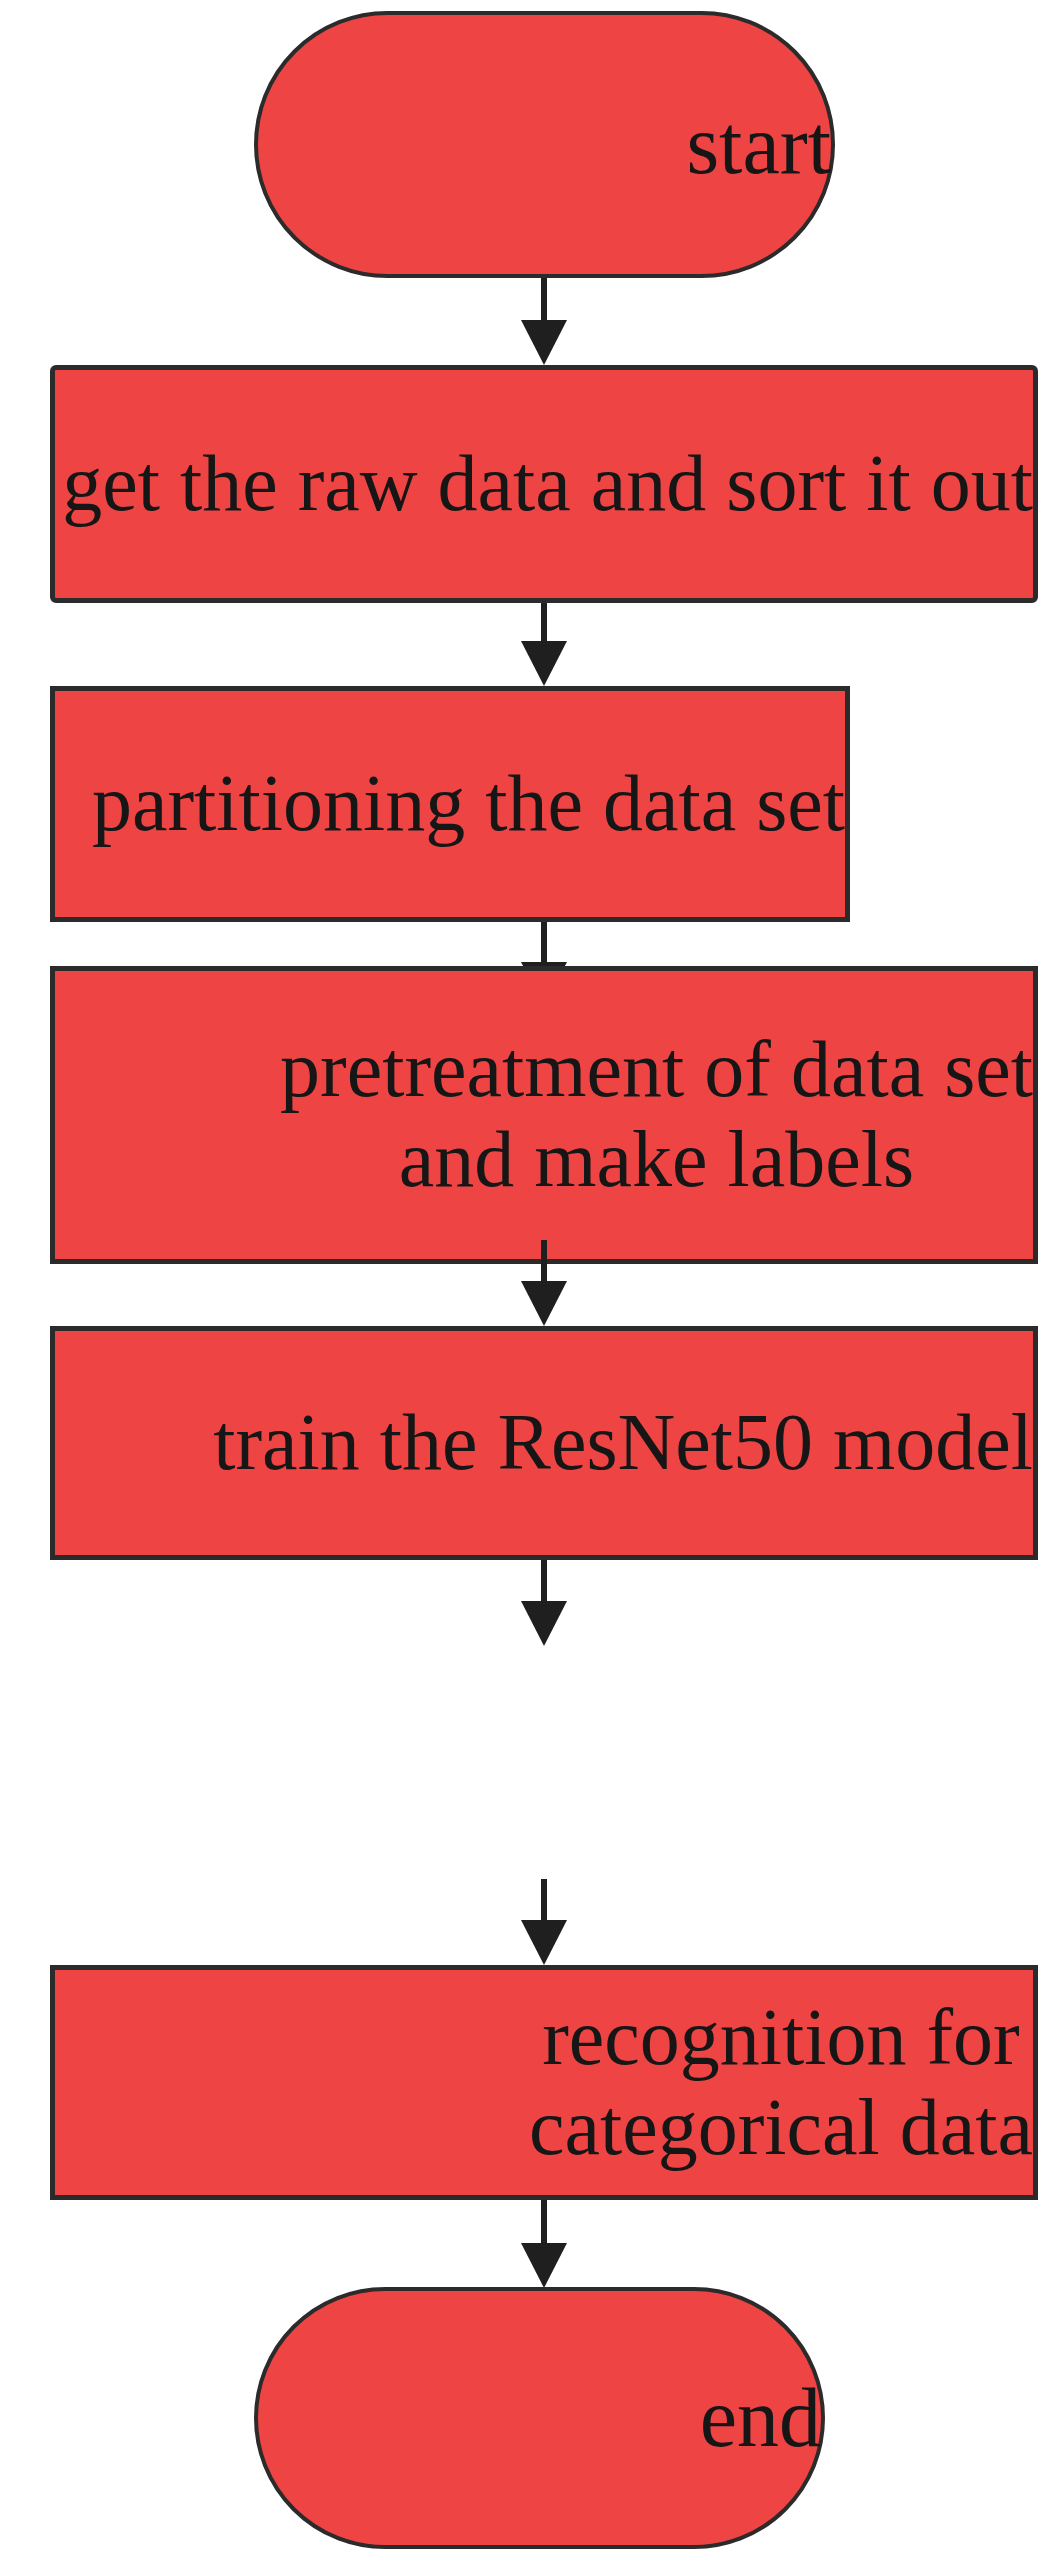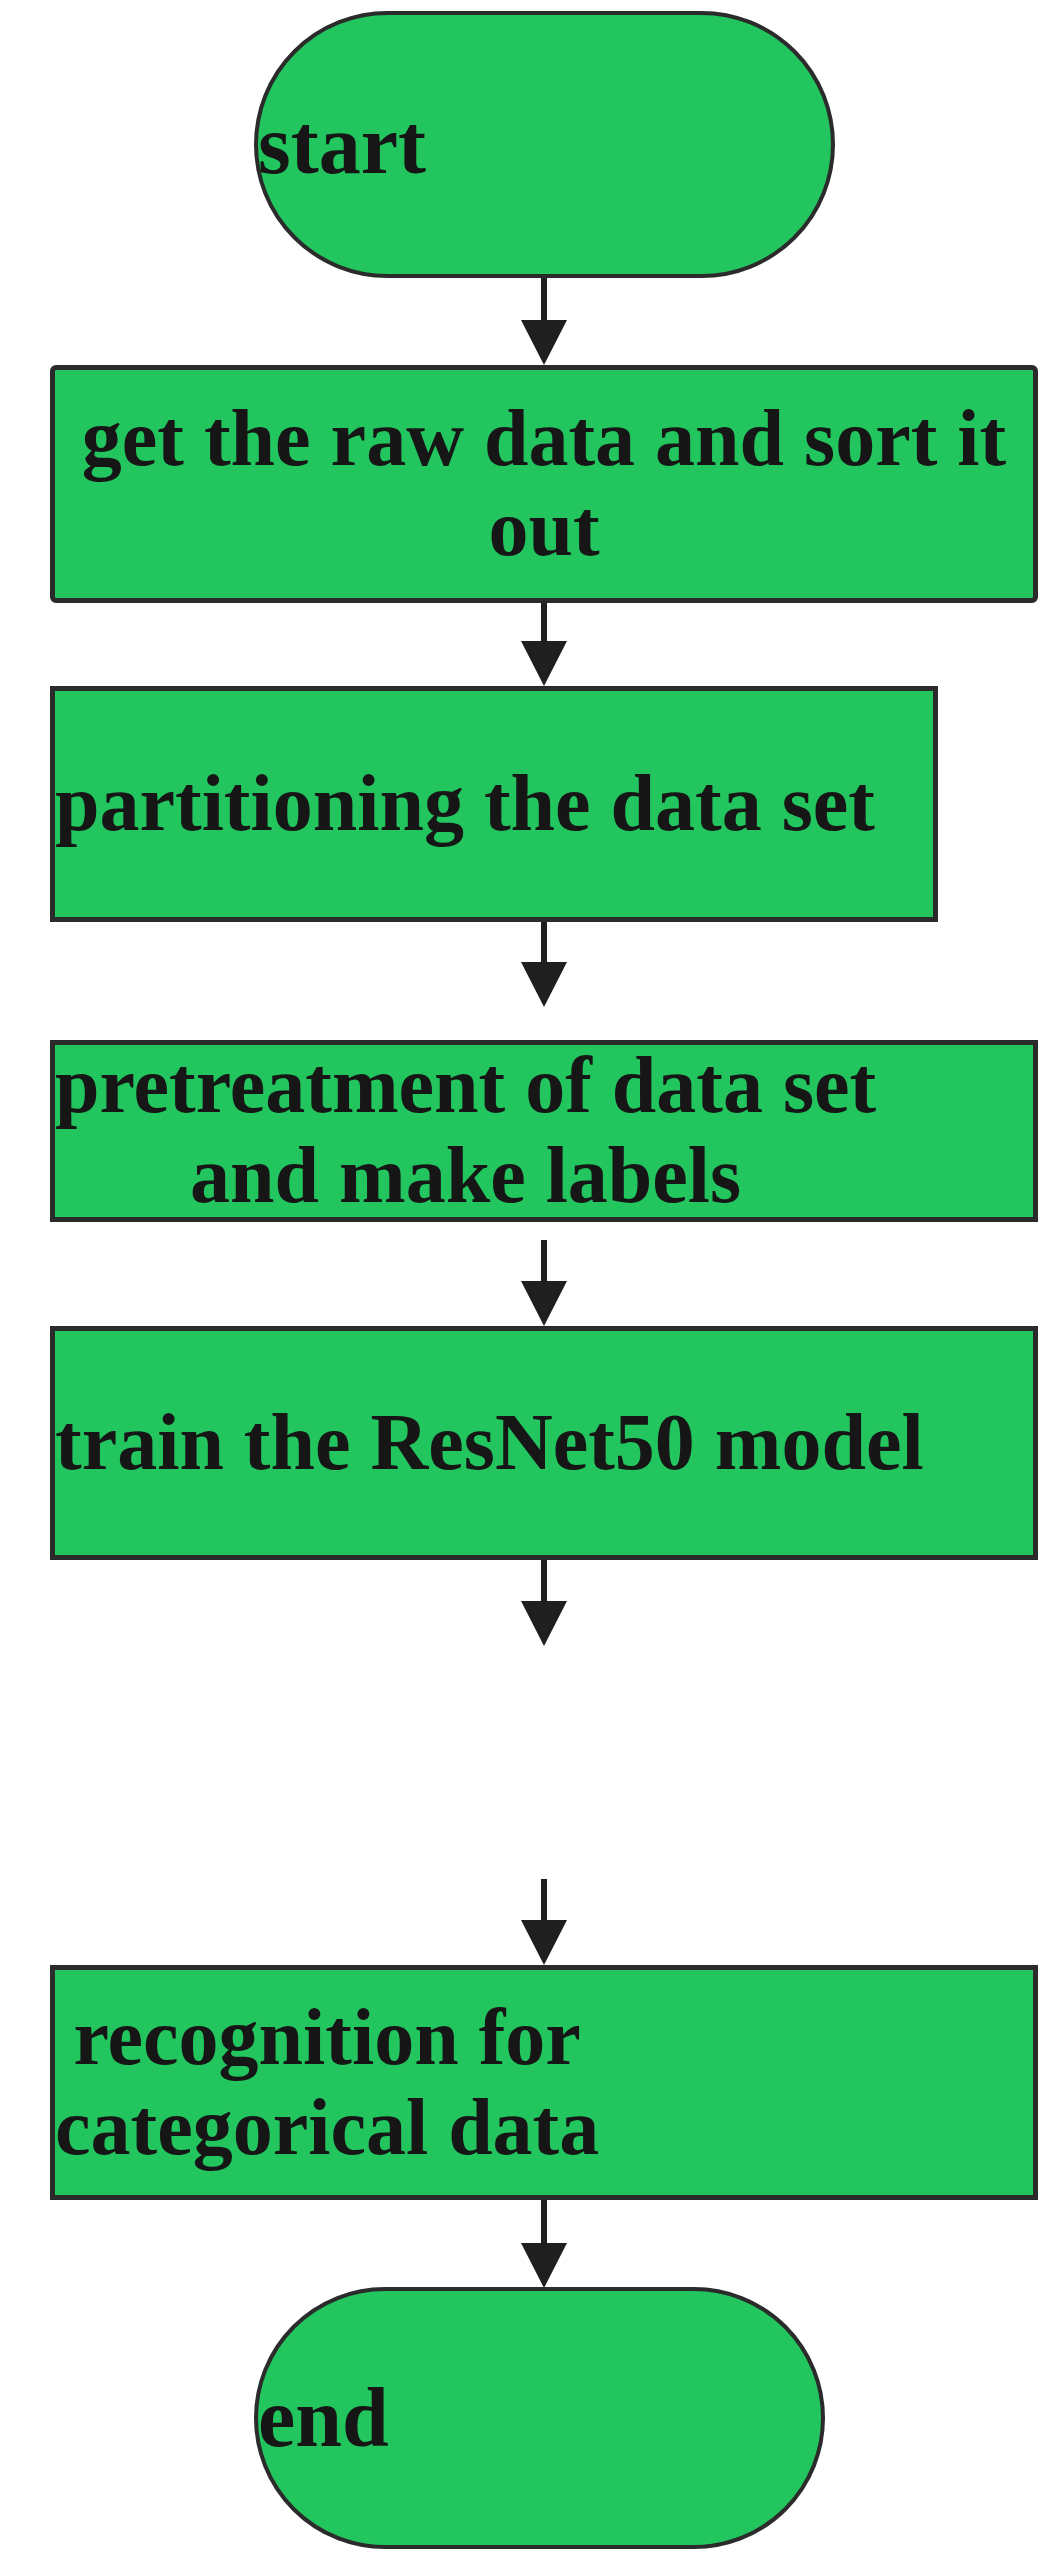--- a/index.html
+++ b/index.html
@@ -13,45 +13,44 @@
     height: 2576px;
     background: #ffffff;
     overflow: hidden;
     font-family: "Liberation Serif", "DejaVu Serif", serif;
   }
   .node {
     position: absolute;
     box-sizing: border-box;
     display: flex;
     align-items: center;
-    justify-content: flex-start;
+    justify-content: flex-end;
     border: 5.7px solid #2b2b2b;
-    background: #22c55e;
+    background: #ef4444;
     text-align: center;
-    font-weight: bold;
   }
   .terminator {
     border-radius: 138px;
     border-width: 4.8px;
   }
   .node-label {
     font-size: 80px;
     line-height: 1.12;
     color: #161616;
     white-space: pre-line;
     letter-spacing: 0px;
   }
   .terminator .node-label {
     font-size: 84px;
   }
   
   .n-start { left: 254px; top: 11.4px;   width: 581px;  height: 267px; }
   .n-b1    { left: 50px;  top: 365px;  width: 988px; height: 238px; border-radius: 6px; }
-  .n-b2    { left: 50px;  top: 686px;  width: 888px; height: 236px; }
-  .n-b3    { left: 50px;  top: 1040px; width: 988px; height: 182px; }
+  .n-b2    { left: 50px;  top: 686px;  width: 800px; height: 236px; }
+  .n-b3    { left: 50px;  top: 966px; width: 988px; height: 298px; }
   .n-b4    { left: 50px;  top: 1326px; width: 988px; height: 234px; }
   .n-b5    { left: 50px;  top: 1646px; width: 988px; height: 233px; }
   .n-b6    { left: 50px;  top: 1965px; width: 988px; height: 235px; }
   .n-end   { left: 254px; top: 2287px; width: 571px;  height: 262px; }
 
   .arrow {
     position: absolute;
     left: 544px;
     transform: translateX(-50%);
     display: flex;

